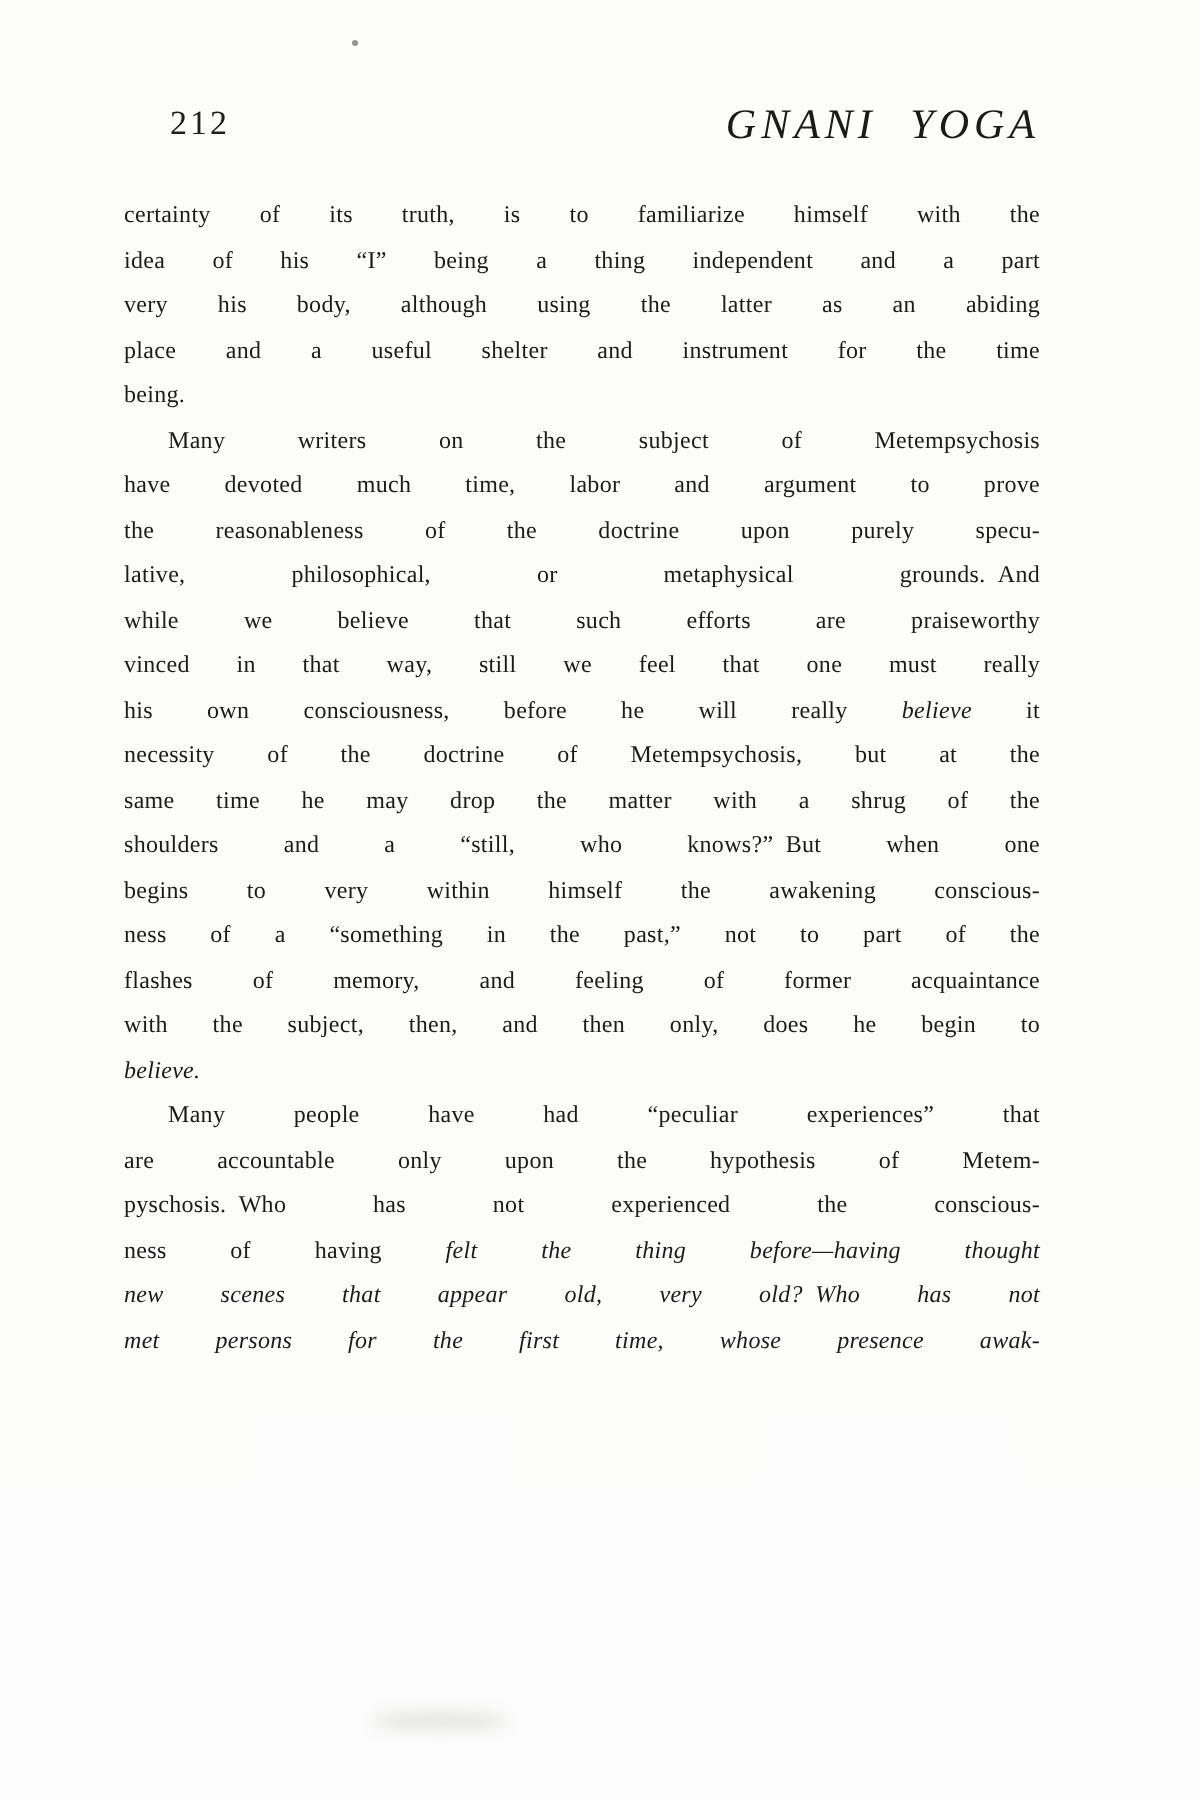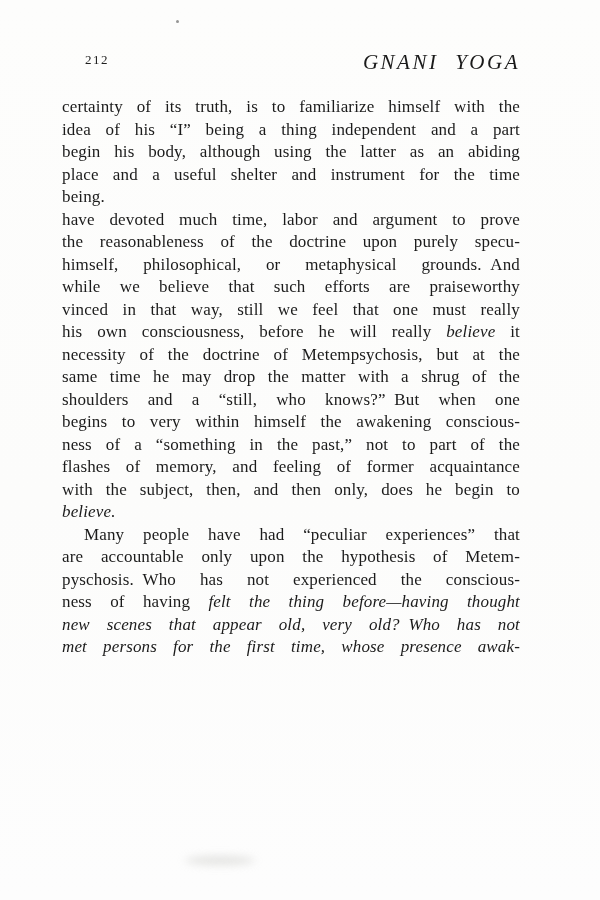--- a/index.html
+++ b/index.html
@@ -22,21 +22,21 @@
     position: absolute;
     top: 50px;
     left: 62px;
     width: 458px;
     height: 24px;
   }
   .page-number {
     position: absolute;
     left: 23px;
     top: 2px;
-    font-size: 13px;
+    font-size: 17px;
     letter-spacing: 1.5px;
     color: #1e1e1e;
   }
   .running-title {
     position: absolute;
     left: 0;
     right: 0;
     top: 0;
     text-align: right;
     font-size: 21px;
@@ -47,21 +47,21 @@
   }
   .text-block {
     position: absolute;
     left: 62px;
     top: 96px;
     width: 458px;
   }
   .line {
     height: 22.5px;
     line-height: 22.5px;
-    font-size: 17px;
+    font-size: 12px;
     letter-spacing: 0.15px;
     text-align: justify;
     white-space: normal;
     color: #1b1b1b;
   }
   .line.j {
     text-align-last: justify;
   }
   .line.ind {
     text-indent: 22px;
@@ -96,26 +96,27 @@
 
 <div class="page">
   <div class="speck"></div>
   <div class="running-head">
     <span class="page-number">212</span>
     <span class="running-title">GNANI YOGA</span>
   </div>
   <div class="text-block">
       <div class="line j"><span>certainty of its truth, is to familiarize himself with the</span></div>
       <div class="line j"><span>idea of his “I” being a thing independent and a part</span></div>
-      <div class="line j"><span>begin his body, although using the latter as an abiding</span></div>
+      <div class="line j"><span>very his body, although using the latter as an abiding</span></div>
       <div class="line j"><span>place and a useful shelter and instrument for the time</span></div>
       <div class="line"><span>being.</span></div>
+      <div class="line j ind"><span>Many writers on the subject of Metempsychosis</span></div>
       <div class="line j"><span>have devoted much time, labor and argument to prove</span></div>
       <div class="line j"><span>the reasonableness of the doctrine upon purely specu-</span></div>
-      <div class="line j"><span>himself, philosophical, or metaphysical grounds. And</span></div>
+      <div class="line j"><span>lative, philosophical, or metaphysical grounds. And</span></div>
       <div class="line j"><span>while we believe that such efforts are praiseworthy</span></div>
       <div class="line j"><span>vinced in that way, still we feel that one must really</span></div>
       <div class="line j"><span>his own consciousness, before he will really </span><span class="it">believe</span><span> it</span></div>
       <div class="line j"><span>necessity of the doctrine of Metempsychosis, but at the</span></div>
       <div class="line j"><span>same time he may drop the matter with a shrug of the</span></div>
       <div class="line j"><span>shoulders and a “still, who knows?” But when one</span></div>
       <div class="line j"><span>begins to very within himself the awakening conscious-</span></div>
       <div class="line j"><span>ness of a “something in the past,” not to part of the</span></div>
       <div class="line j"><span>flashes of memory, and feeling of former acquaintance</span></div>
       <div class="line j"><span>with the subject, then, and then only, does he begin to</span></div>

